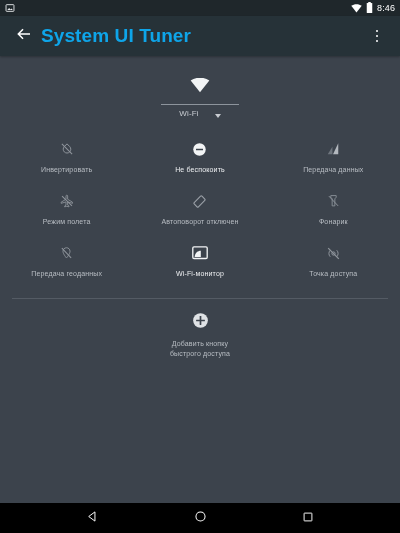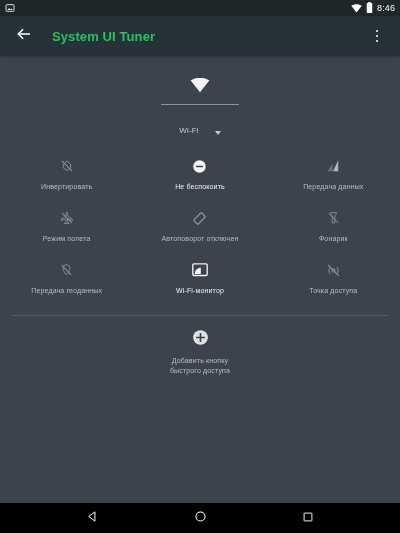--- a/index.html
+++ b/index.html
@@ -57,24 +57,24 @@
   }
   .toolbar-back {
     width: 32px;
     height: 32px;
     display: flex;
     align-items: center;
     justify-content: center;
     cursor: pointer;
   }
   .toolbar-title {
-    color: #22c55e;
-    font-size: 13px;
+    color: #0ea5e9;
+    font-size: 19px;
     font-weight: bold;
-    margin-left: 12px;
+    margin-left: 1px;
     white-space: nowrap;
     letter-spacing: 0.1px;
   }
   .toolbar-spacer { flex: 1 1 auto; }
   .toolbar-overflow {
     width: 30px;
     height: 32px;
     display: flex;
     flex-direction: column;
     align-items: center;
@@ -114,21 +114,21 @@
     align-items: center;
     justify-content: center;
   }
   .detail-rule {
     width: 78px;
     height: 1px;
     background: #8d949c;
     margin-top: 4px;
   }
   .detail-label {
-    margin-top: 21px;
+    margin-top: 4px;
     color: #c8ccd1;
     font-size: 8px;
     display: flex;
     align-items: flex-end;
     gap: 16px;
     letter-spacing: 0.2px;
   }
   .caret {
     width: 0; height: 0;
     border-left: 3.5px solid transparent;

